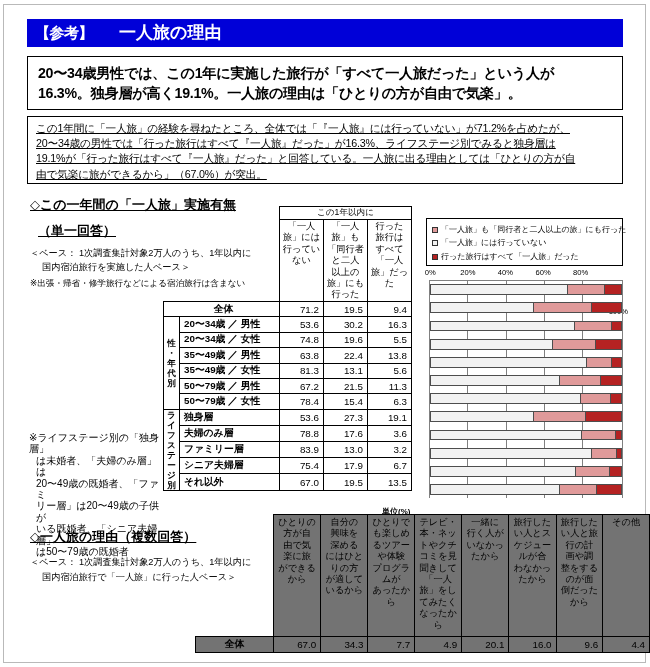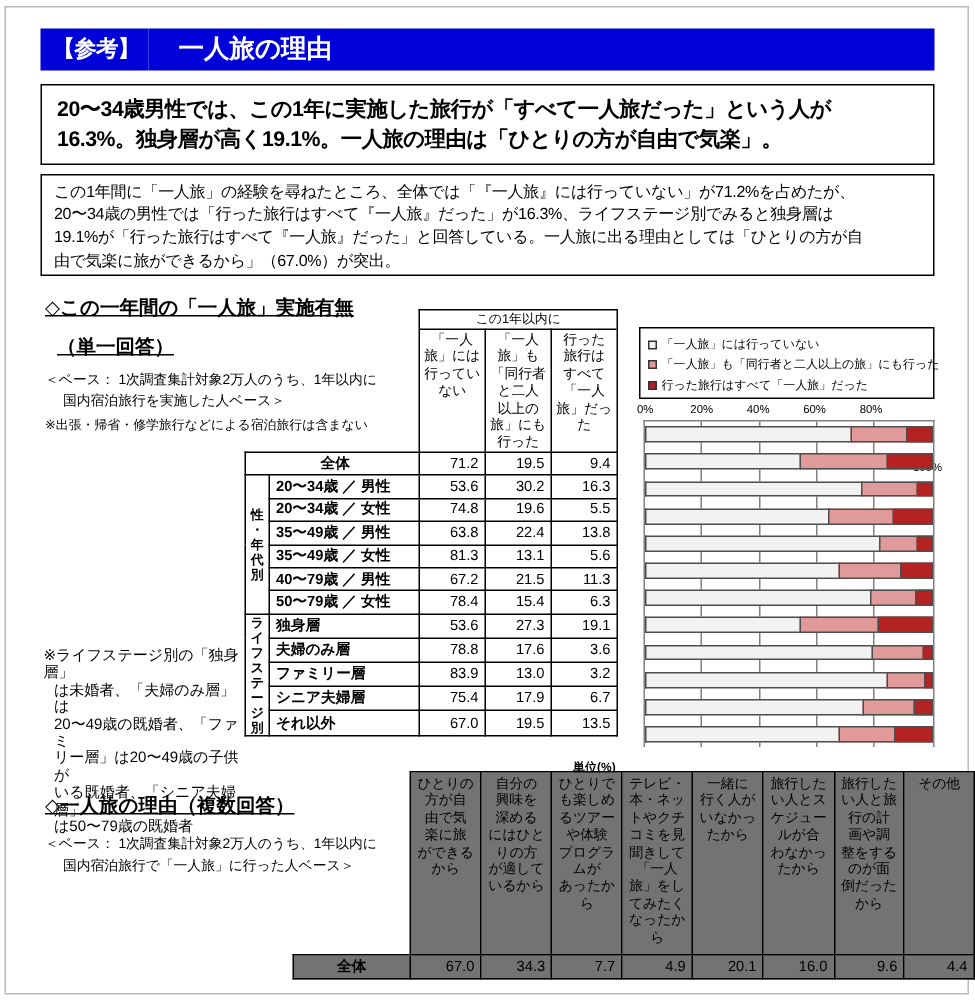--- a/index.html
+++ b/index.html
@@ -56,20 +56,21 @@
     line-height: 20px;
     letter-spacing: -0.3px;
     white-space: nowrap;
   }
   .desc-box {
     position: absolute;
     left: 27px; top: 116px;
     width: 596px; height: 68px;
     border: 1px solid #000;
     padding: 4px 8px 0 8px;
+    text-decoration: underline;
   }
   .desc-box div {
     font-size: 10.7px;
     line-height: 15.2px;
     letter-spacing: -0.2px;
     white-space: nowrap;
   }
   
   .sec1-title {
     position: absolute; left: 30px; top: 196px;
@@ -309,26 +310,26 @@
     <div class="l0">※ライフステージ別の「独身層」</div>
     <div class="li">は未婚者、「夫婦のみ層」は</div>
     <div class="li">20〜49歳の既婚者、「ファミ</div>
     <div class="li">リー層」は20〜49歳の子供が</div>
     <div class="li">いる既婚者、「シニア夫婦層」</div>
     <div class="li">は50〜79歳の既婚者</div>
   </div>
 
   <div class="legend">
     <div class="legend-item">
+      <span class="legend-sq" style="background: rgb(224, 154, 154);"></span>
+      <span>「一人旅」も「同行者と二人以上の旅」にも行った</span>
+    </div>
+    <div class="legend-item">
       <span class="legend-sq" style="background: rgb(242, 242, 242);"></span>
       <span>「一人旅」には行っていない</span>
-    </div>
-    <div class="legend-item">
-      <span class="legend-sq" style="background: rgb(224, 154, 154);"></span>
-      <span>「一人旅」も「同行者と二人以上の旅」にも行った</span>
     </div>
     <div class="legend-item">
       <span class="legend-sq" style="background: rgb(181, 34, 34);"></span>
       <span>行った旅行はすべて「一人旅」だった</span>
     </div>
   </div>
 
   <table class="t1">
     <thead>
       <tr>
@@ -396,21 +397,21 @@
           <td class="num">22.4</td>
           <td class="num">13.8</td>
         </tr>
         <tr>
           <td class="label">35〜49歳 ／ 女性</td>
           <td class="num">81.3</td>
           <td class="num">13.1</td>
           <td class="num">5.6</td>
         </tr>
         <tr>
-          <td class="label">40〜79歳 ／ 男性</td>
+          <td class="label">50〜79歳 ／ 男性</td>
           <td class="num">67.2</td>
           <td class="num">21.5</td>
           <td class="num">11.3</td>
         </tr>
         <tr>
           <td class="label">50〜79歳 ／ 女性</td>
           <td class="num">78.4</td>
           <td class="num">15.4</td>
           <td class="num">6.3</td>
         </tr>

